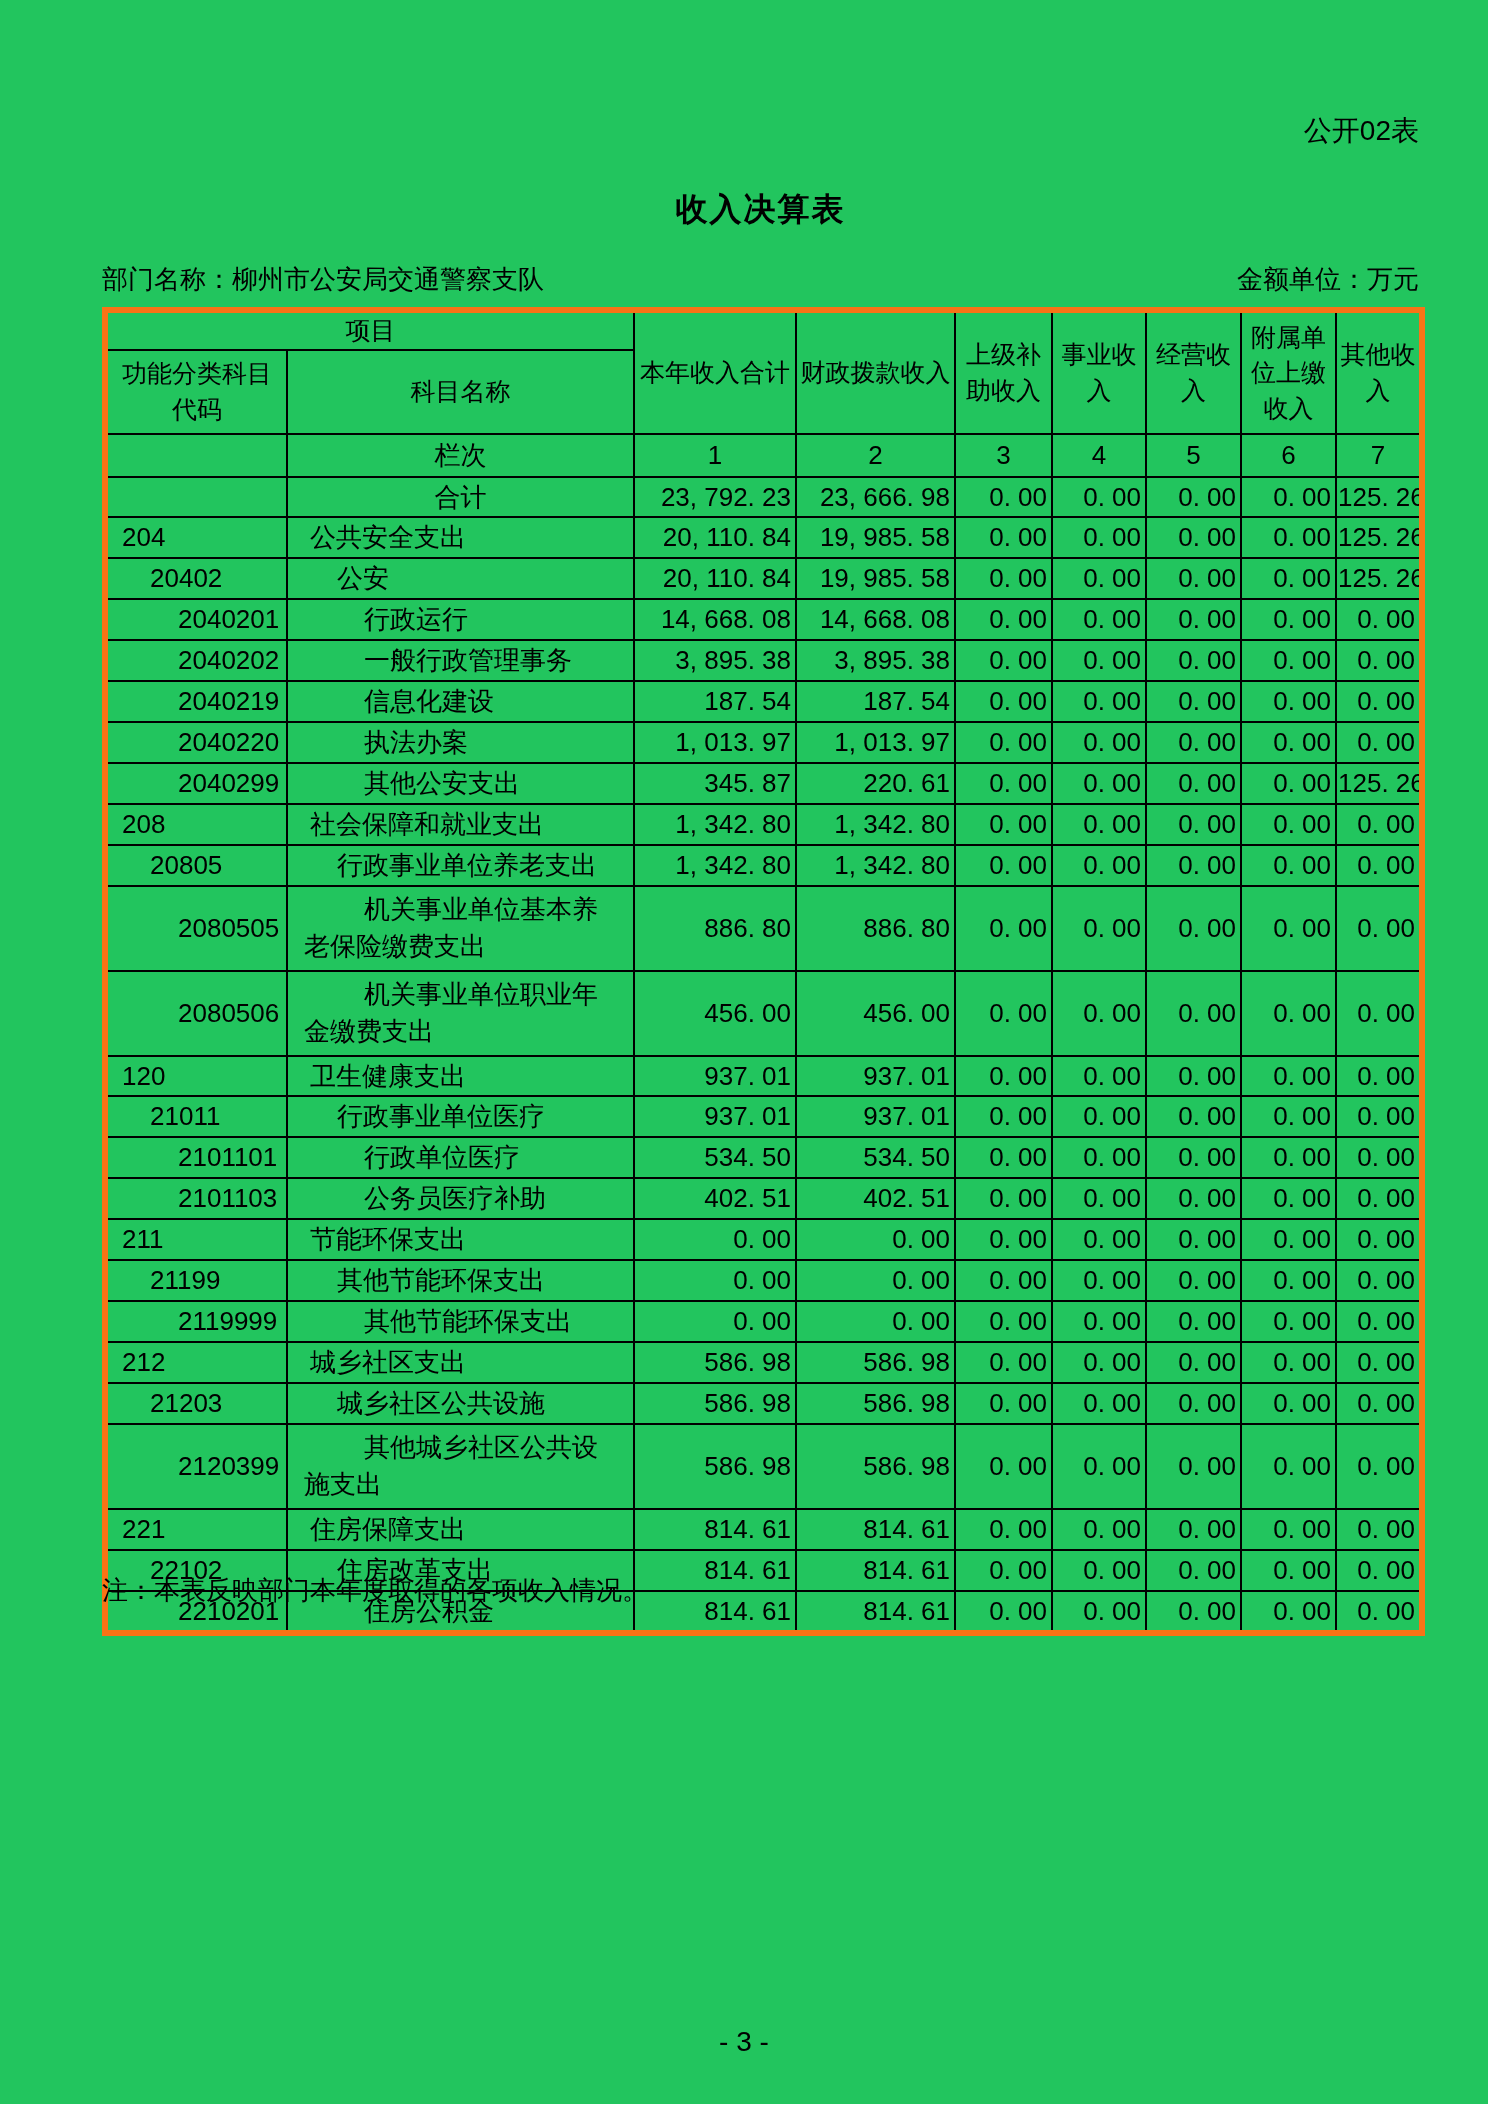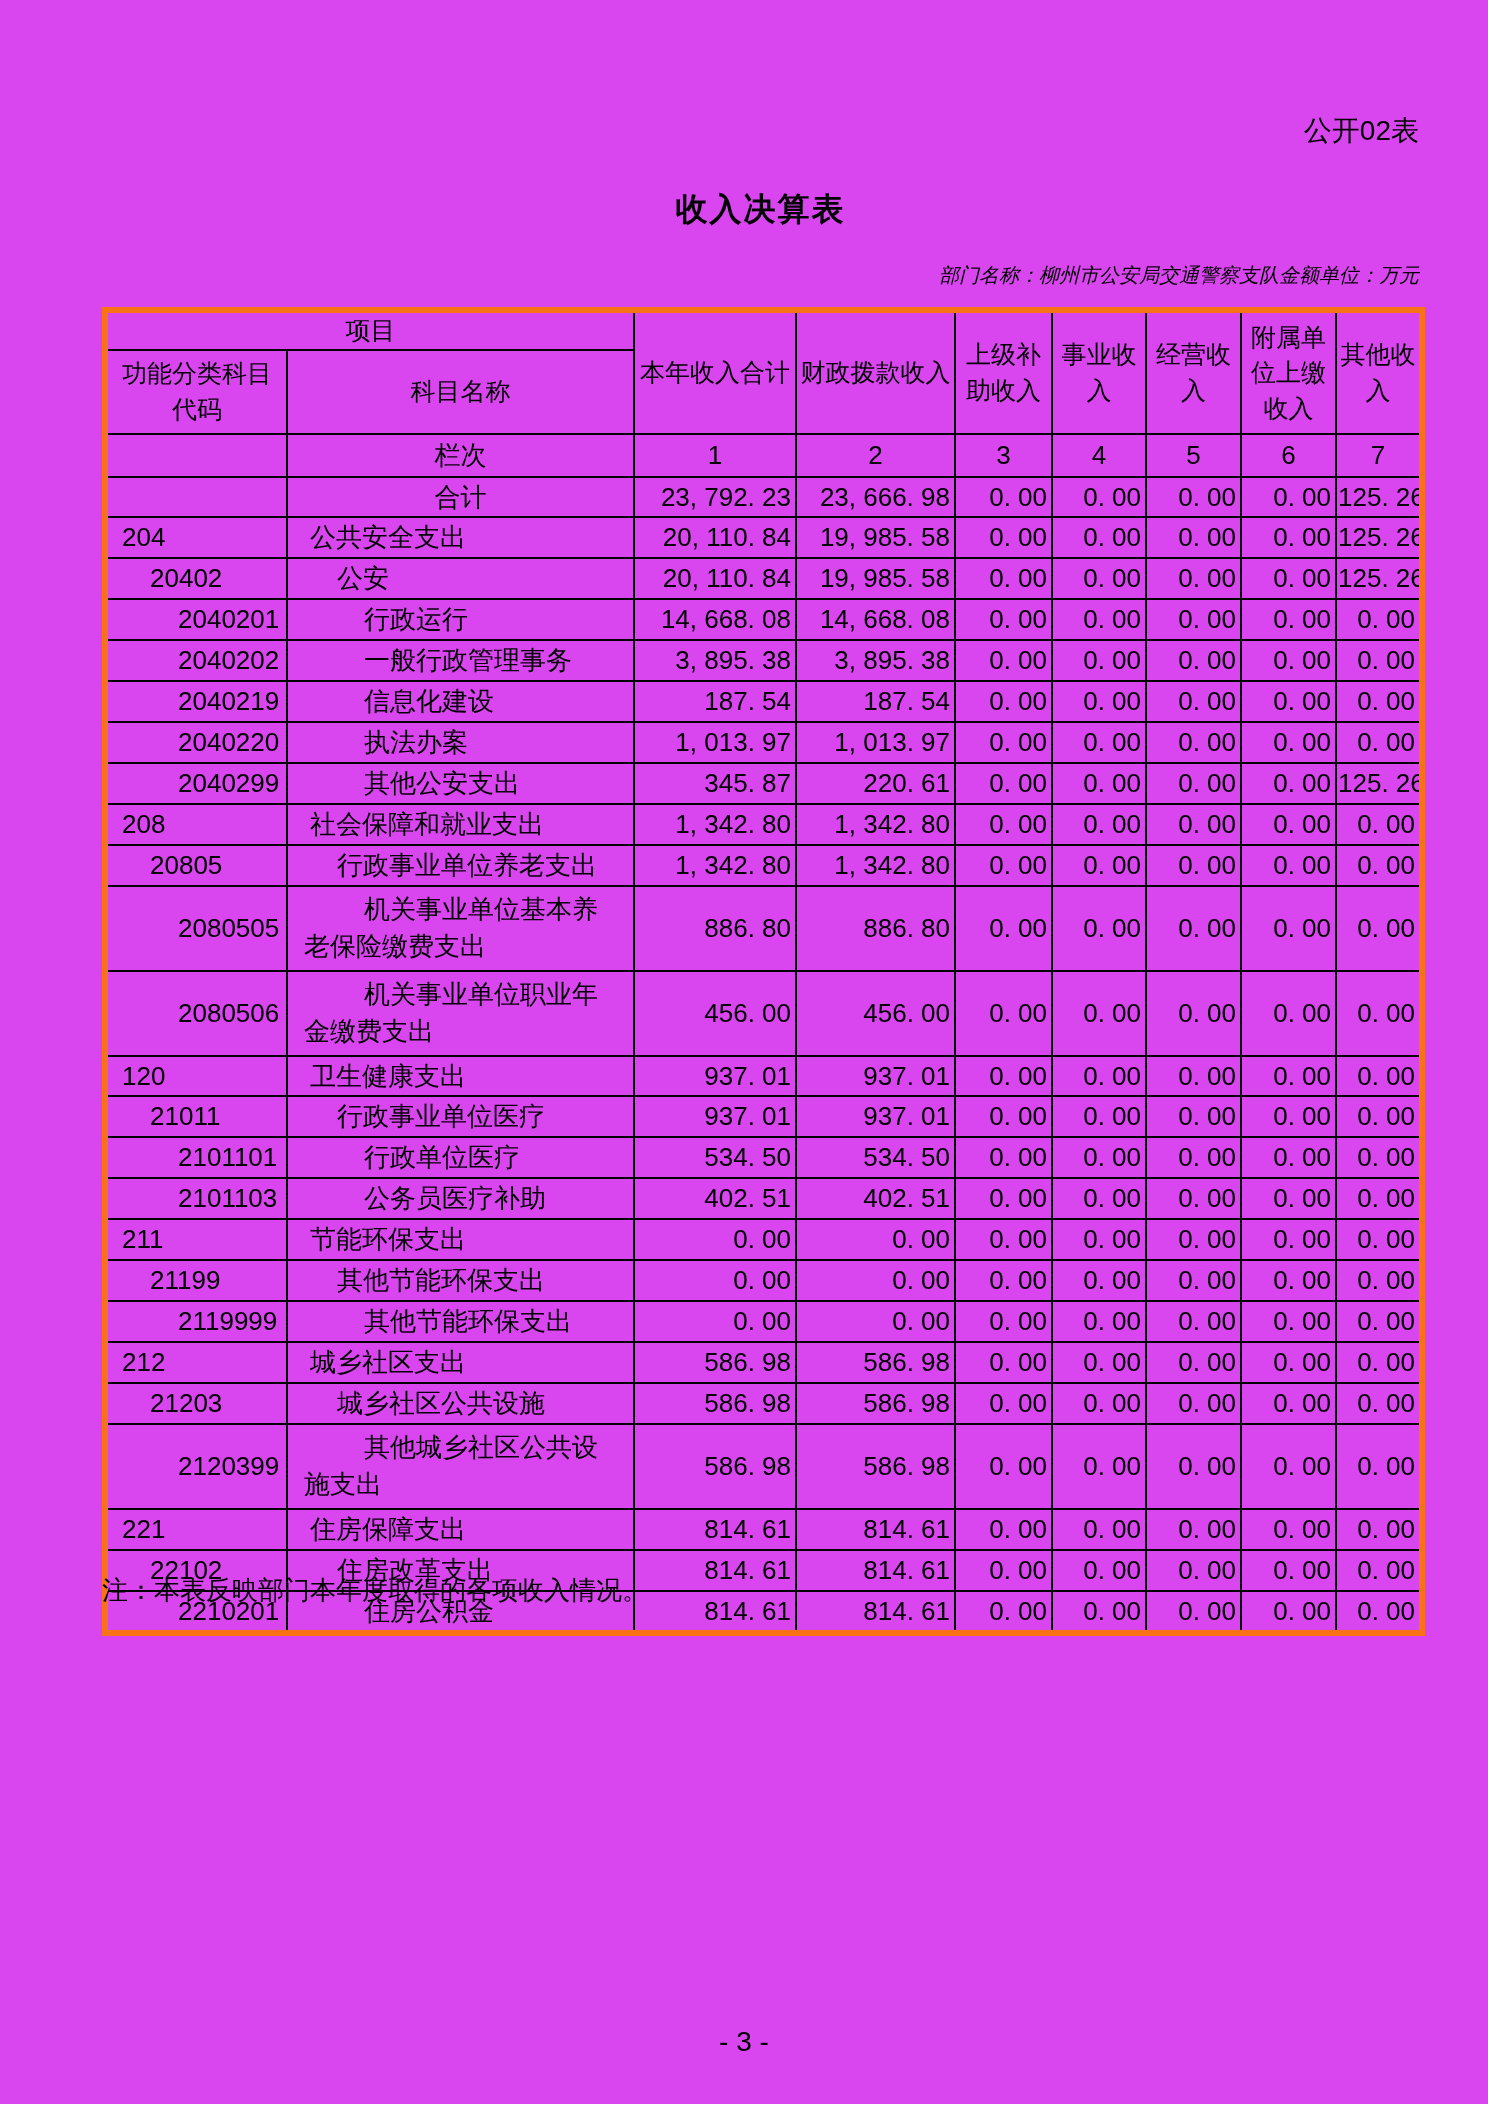--- a/index.html
+++ b/index.html
@@ -1,25 +1,25 @@
 <!DOCTYPE html>
 <html lang="zh"><head>
 <meta charset="utf-8">
 <style>
   html,body{margin:0;padding:0;}
   body{
     width:1488px;height:2104px;background:#ffffff;color:#000;
     font-family:"Liberation Sans","DejaVu Sans",sans-serif;
     -webkit-font-smoothing:antialiased;
   }
-  .page{position:relative;width:1488px;height:2104px;background:#d946ef;overflow:hidden;}
+  .page{position:relative;width:1488px;height:2104px;background:#22c55e;overflow:hidden;}
 
   .form-label{position:absolute;top:112px;left:102px;width:1317px;text-align:right;font-size:28px;}
   .doc-title{position:absolute;top:188px;left:102px;width:1317px;text-align:center;font-size:32px;font-weight:bold;letter-spacing:2px;}
-  .meta-line{position:absolute;top:262px;left:102px;width:1317px;display:flex;justify-content:flex-end;font-size:20px;font-style:italic;}
+  .meta-line{position:absolute;top:262px;left:102px;width:1317px;display:flex;justify-content:space-between;font-size:26px;}
 
   table.income{
     position:absolute;top:307px;left:102px;
     border-collapse:collapse;table-layout:fixed;width:1317px;
     border:6px solid #f97316;
   }
   .income th,.income td{
     border:2px solid #000;font-weight:normal;vertical-align:middle;
     font-size:26px;line-height:1.42;overflow:hidden;
   }

